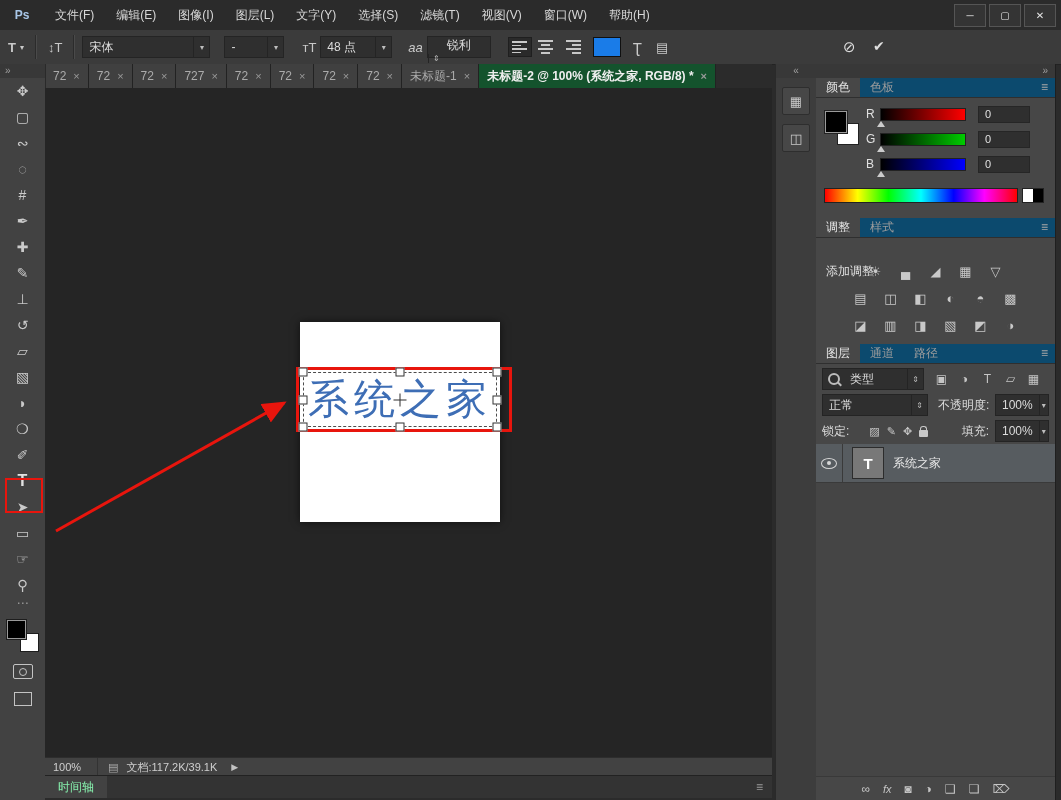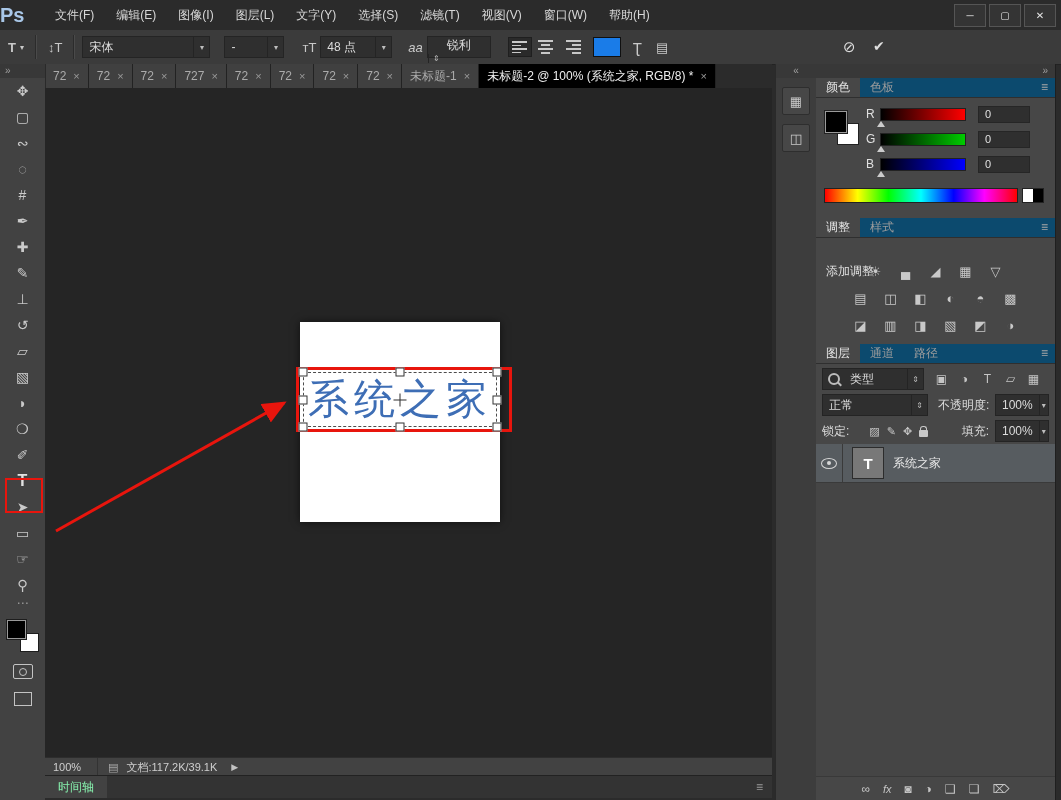--- a/index.html
+++ b/index.html
@@ -2,21 +2,21 @@
 <html><head>
 <meta charset="utf-8">
 <style>
   html,body{margin:0;padding:0;background:#191919;}
   #app{position:relative;width:1061px;height:800px;background:#2b2b2b;overflow:hidden;
        font-family:"Liberation Sans","DejaVu Sans",sans-serif;font-size:12px;color:#cccccc;
        -webkit-user-select:none;user-select:none;}
 
   
   #menubar{position:absolute;left:0;top:0;right:0;height:30px;background:#2b2b2b;border-bottom:1px solid #1c1c1c;display:flex;align-items:center;}
-  #ps-logo{width:44px;text-align:left;color:#a9c7e8;font-weight:bold;font-size:20px;}
+  #ps-logo{width:44px;text-align:center;color:#a9c7e8;font-weight:bold;font-size:12px;}
   .menu-item{padding:0 11px;line-height:30px;color:#d8d8d8;}
   #win-controls{position:absolute;right:5px;top:4px;display:flex;gap:3px;}
   .win-btn{width:30px;height:21px;background:#343434;border:1px solid #555;color:#e6e6e6;
            display:flex;align-items:center;justify-content:center;font-size:10px;}
 
   
   #optionsbar{position:absolute;left:0;top:30px;right:0;height:34px;background:#3b3b3b;border-bottom:1px solid #232323;display:flex;align-items:center;}
   .osep{width:1px;height:24px;background:#2b2b2b;border-right:1px solid #4a4a4a;margin:0 7px;}
   .combo{height:20px;background:#2f2f2f;border:1px solid #242424;display:flex;align-items:center;color:#dcdcdc;}
   .combo .val{padding:0 6px;flex:1;white-space:nowrap;}
@@ -28,21 +28,21 @@
   .al-l{align-items:flex-start;} .al-c{align-items:center;} .al-r{align-items:flex-end;}
   .align-btn.active{background:#2a2a2a;border:1px solid #1f1f1f;}
   #opt-color{width:26px;height:18px;background:#1a7ce8;border:1px solid #101010;margin:0 8px;}
   #opt-cancel{position:absolute;left:843px;top:8px;font-size:15px;color:#dedede;}
   #opt-commit{position:absolute;left:873px;top:8px;font-size:14px;color:#dedede;}
 
   
   #tabbar{position:absolute;left:45px;top:64px;width:727px;height:24px;background:#2b2b2b;display:flex;align-items:stretch;overflow:hidden;}
   .tab{display:flex;align-items:center;padding:0 8px;background:#404040;border-right:1px solid #222;color:#ababab;white-space:nowrap;}
   .tab .close{margin-left:7px;color:#9a9a9a;font-size:11px;}
-  .tab.active{background:#000000;color:#efefef;}
+  .tab.active{background:#14532d;color:#efefef;font-weight:bold;}
   #tab-overflow{position:absolute;right:6px;top:64px;width:16px;height:24px;color:#a5a5a5;font-size:11px;line-height:24px;text-align:center;}
 
   
   #toolbar{position:absolute;left:0;top:64px;width:45px;bottom:0;background:#424242;border-right:1px solid #2a2a2a;}
   #tb-collapse{height:14px;line-height:13px;padding-left:5px;font-size:10px;color:#9f9f9f;background:#383838;}
   .tool{width:45px;height:26px;display:flex;align-items:center;justify-content:center;color:#cacaca;font-size:14px;}
   .tool.type{font-weight:bold;font-size:16px;color:#e2e2e2;}
   #tool-extras{width:45px;text-align:center;color:#9f9f9f;font-size:12px;height:14px;line-height:10px;}
   #tb-swatch{position:relative;width:32px;height:32px;margin:8px auto 0;}
   #tb-swatch .back{position:absolute;right:0;bottom:0;width:17px;height:17px;background:#ffffff;border:1px solid #1d1d1d;}

